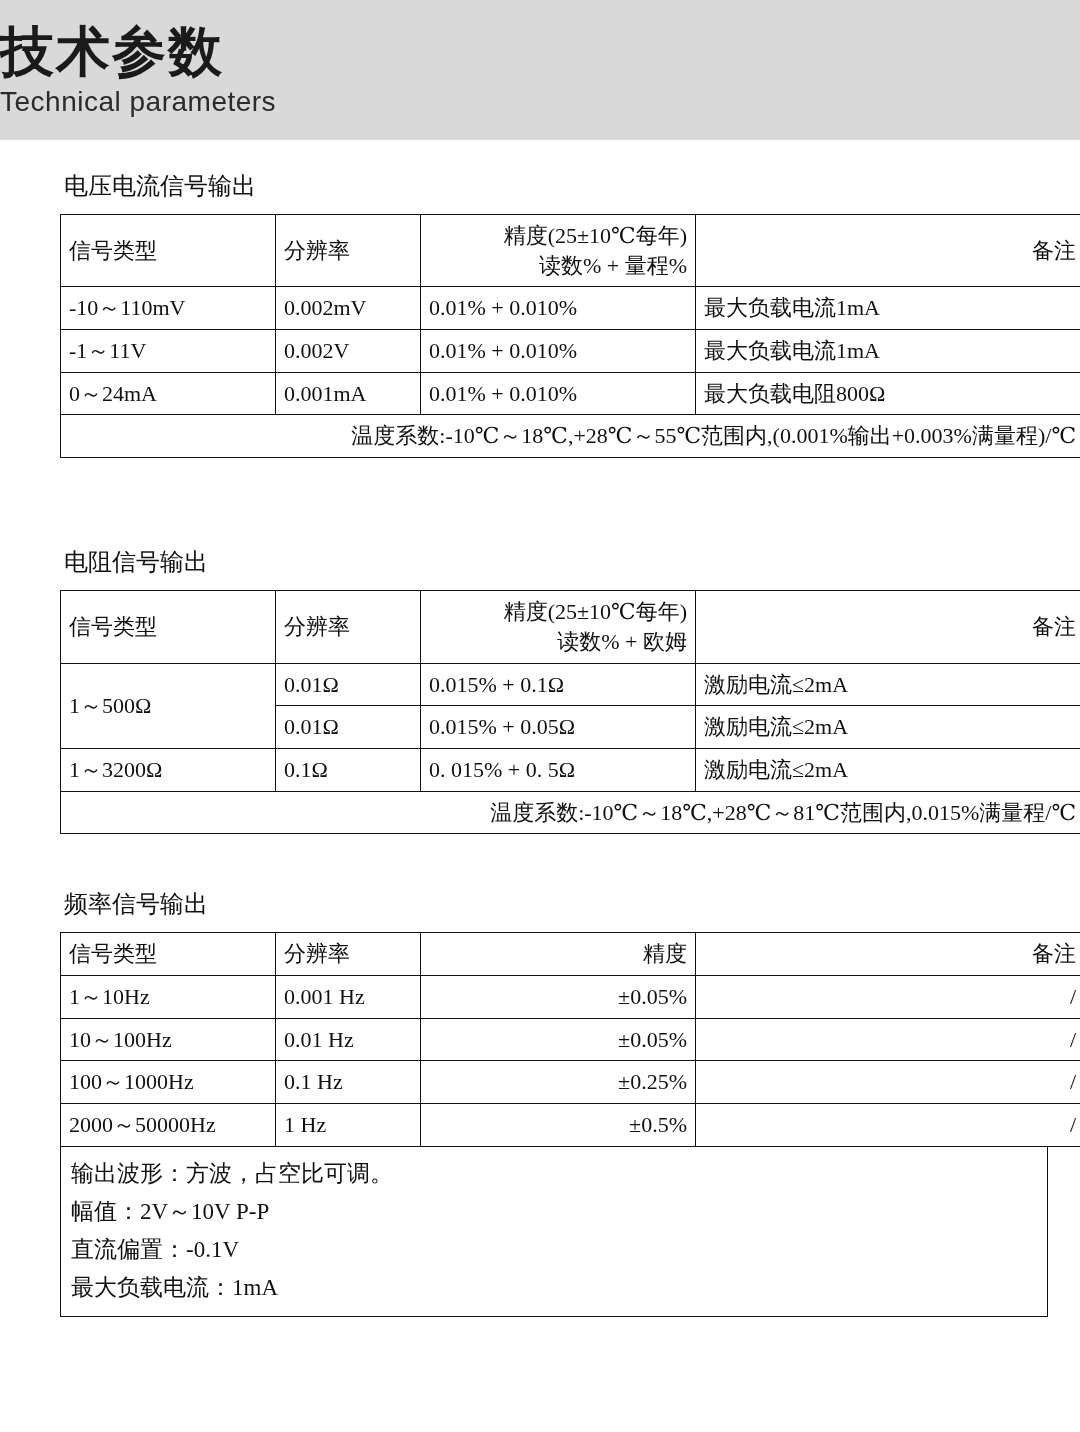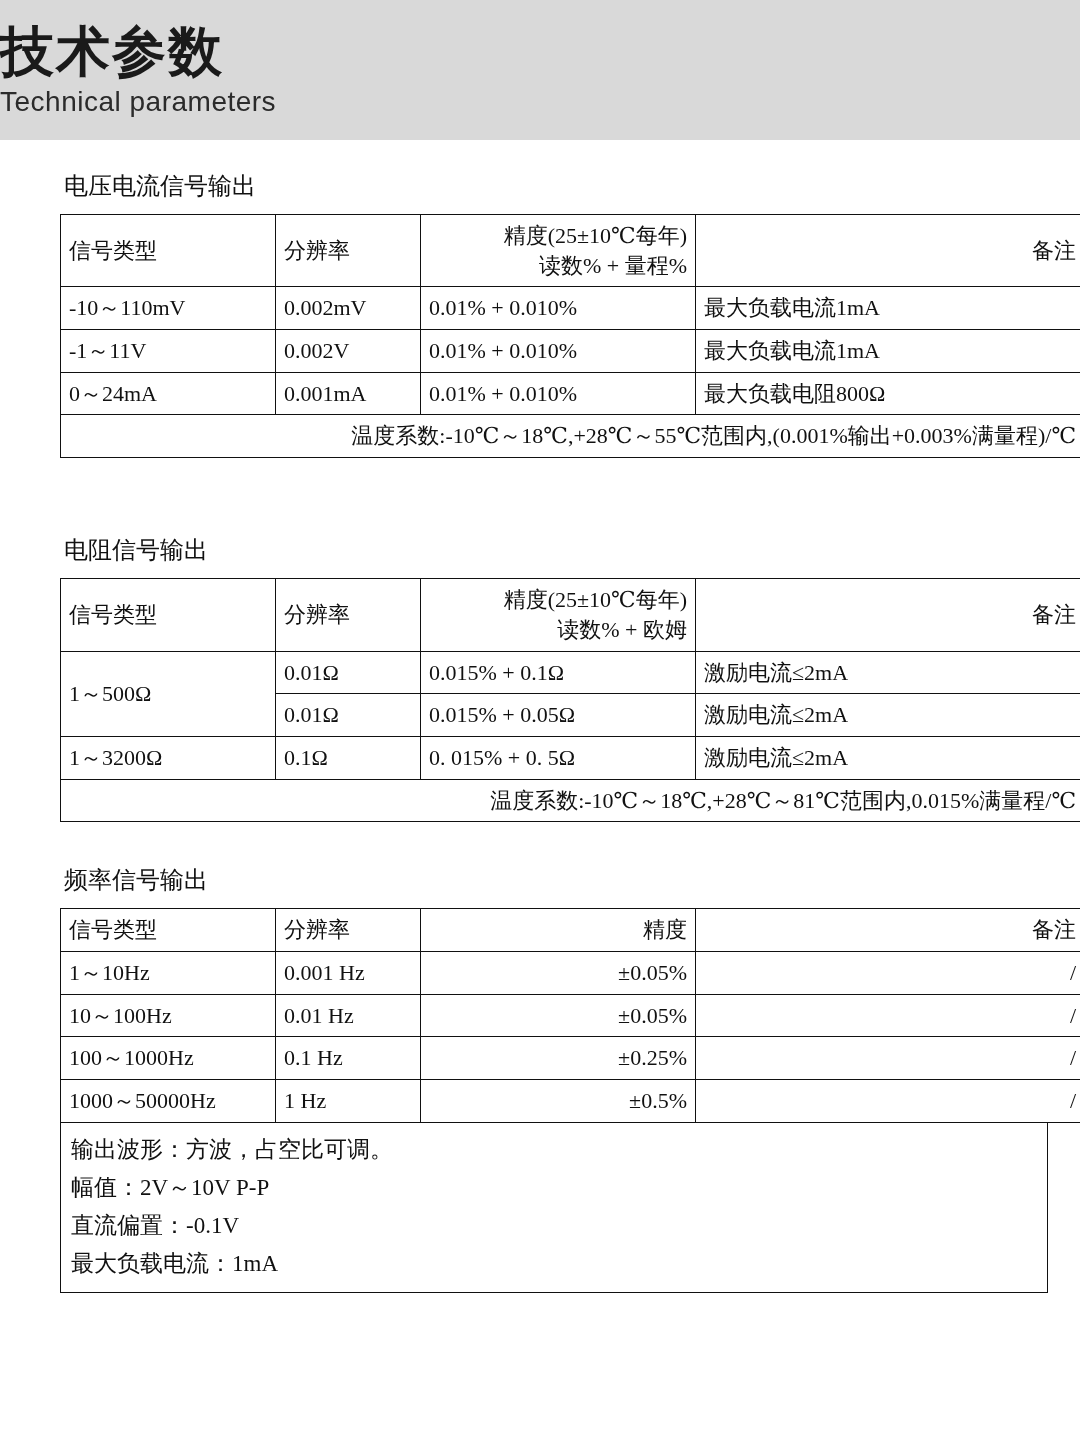--- a/index.html
+++ b/index.html
@@ -43,21 +43,21 @@
     letter-spacing: 0.5px;
   }
 
   
   .content {
     padding: 28px 28px 0 28px;
     box-sizing: border-box;
   }
 
   .section {
-    margin-bottom: 10px;
+    margin-bottom: 22px;
     padding-left: 32px;
   }
   .section-title {
     font-size: 24px;
     line-height: 1.5;
     margin: 0 0 10px 4px;
     color: #111;
     font-family: "Liberation Serif", "DejaVu Serif", serif;
   }
 
@@ -229,21 +229,21 @@
           <td class="center">±0.05%</td>
           <td class="center">/</td>
         </tr>
         <tr>
           <td>100～1000Hz</td>
           <td>0.1  Hz</td>
           <td class="center">±0.25%</td>
           <td class="center">/</td>
         </tr>
         <tr>
-          <td>1000～50000Hz</td>
+          <td>2000～50000Hz</td>
           <td>1  Hz</td>
           <td class="center">±0.5%</td>
           <td class="center">/</td>
         </tr>
       </tbody>
     </table>
     <div class="tail-block">
       <div class="tail-line">输出波形：方波，占空比可调。</div>
       <div class="tail-line">幅值：2V～10V P-P</div>
       <div class="tail-line">直流偏置：-0.1V</div>

